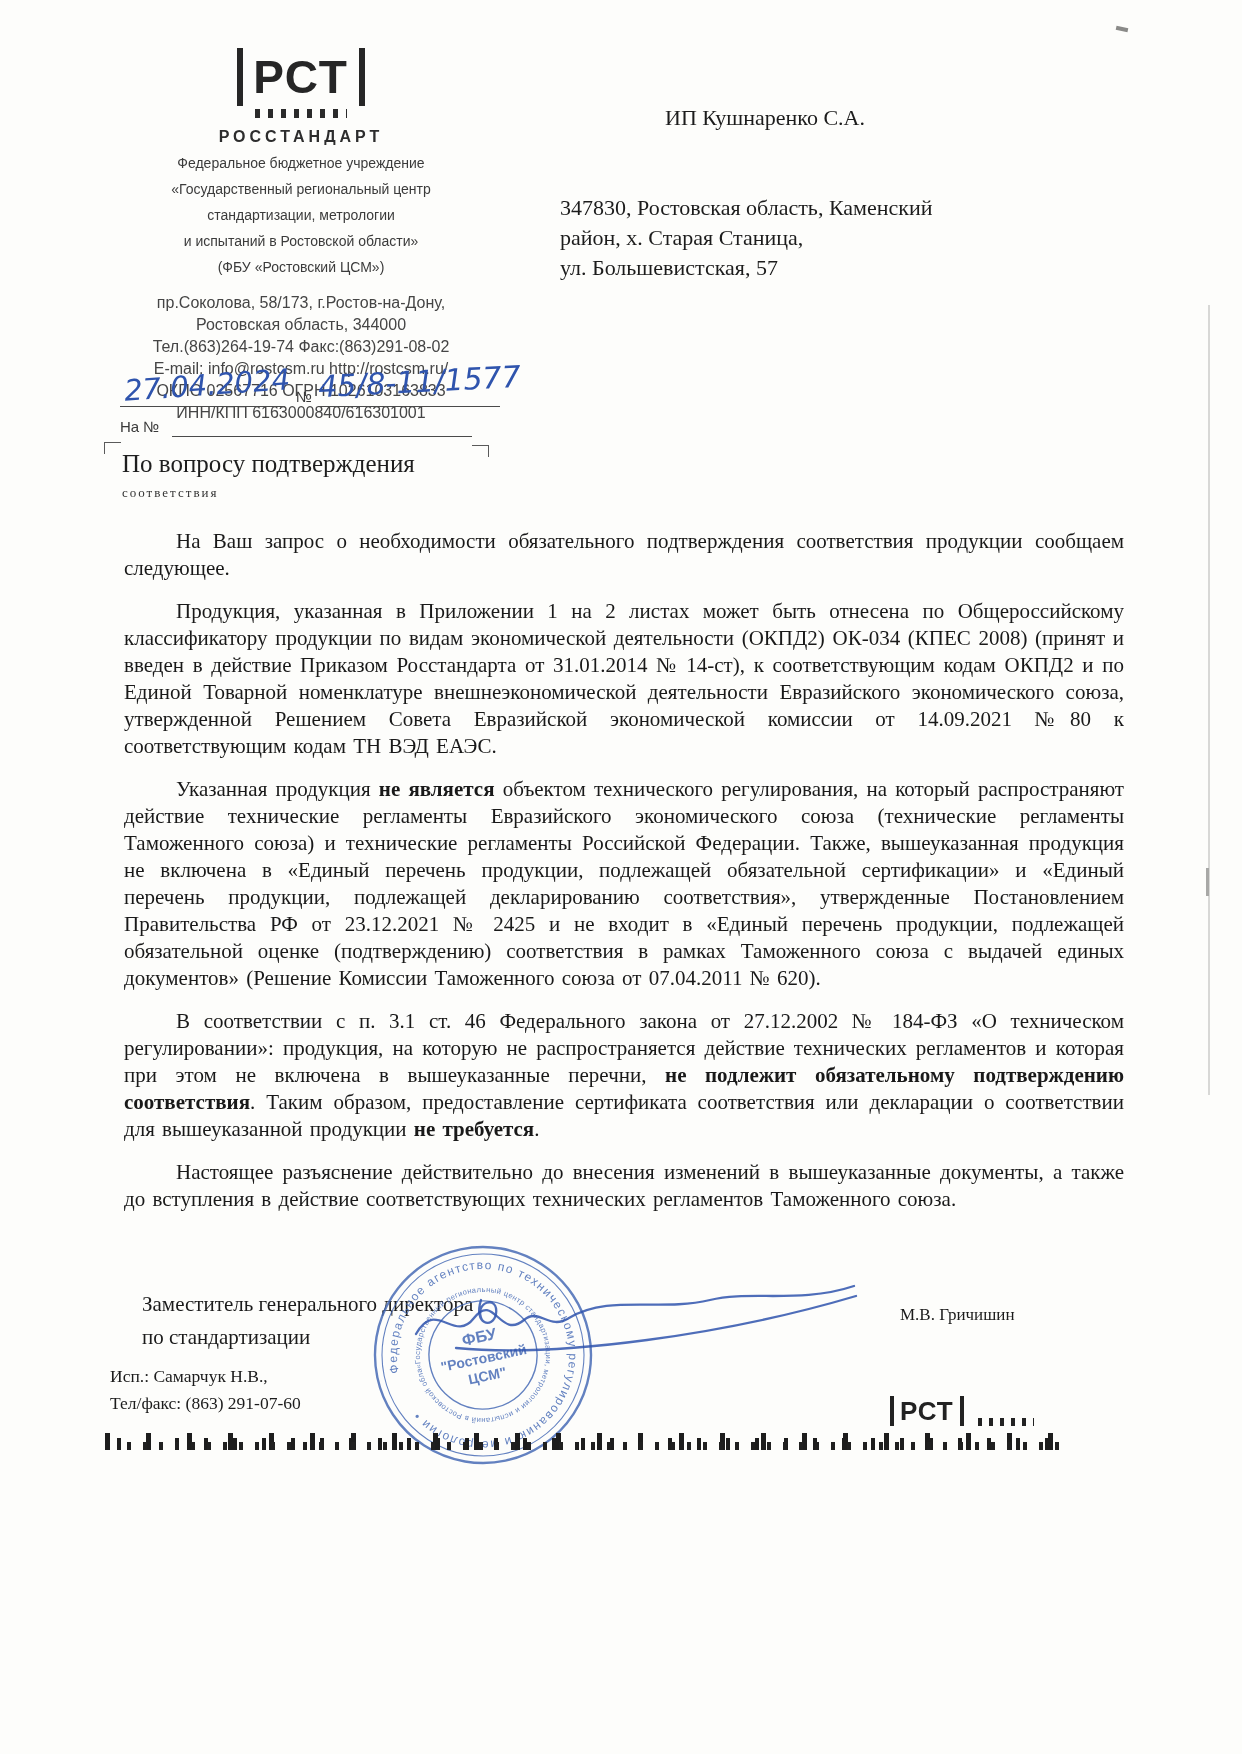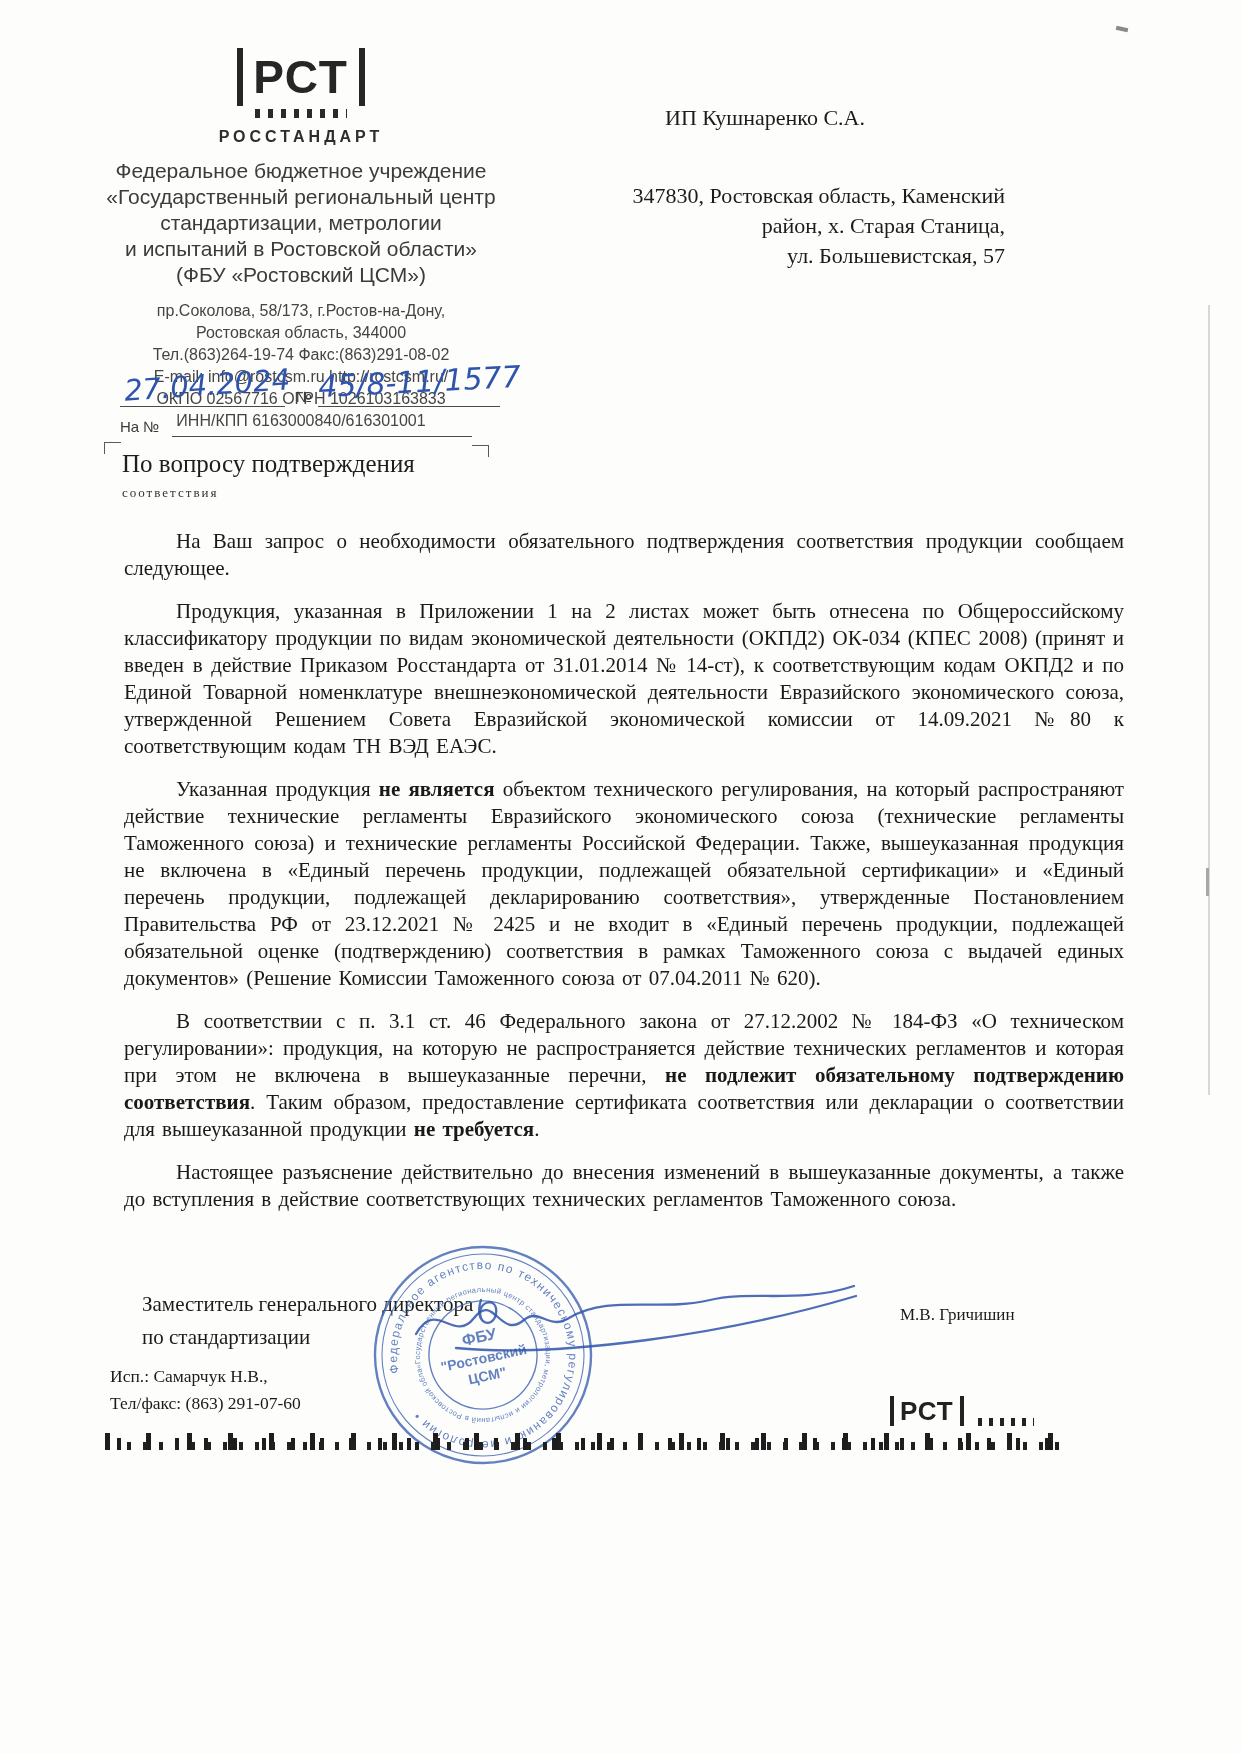--- a/index.html
+++ b/index.html
@@ -11,40 +11,40 @@
 
   
   .org-block { position:absolute; left:85px; top:48px; width:432px; text-align:center;
                font-family:"Liberation Sans", sans-serif; color:#3a3a3a; }
   .logo { display:flex; justify-content:center; align-items:center; gap:10px; }
   .logo-bar { width:6px; height:58px; background:#262626; }
   .logo-letters { font-size:46px; font-weight:800; letter-spacing:2px; color:#262626; line-height:1; }
   .logo-dashes { width:92px; height:9px; margin:3px auto 0;
                  background:repeating-linear-gradient(90deg,#2a2a2a 0 5px,transparent 5px 13px); }
   .brand { margin-top:10px; font-size:16px; font-weight:700; letter-spacing:4px; color:#2d2d2d; }
-  .org-name { margin-top:12px; font-size:21px; line-height:26px; font-weight:500; color:#3b3b3b; }
+  .org-name { margin-top:4px; font-size:14px; line-height:26px; font-weight:500; color:#3b3b3b; }
   .org-contacts { margin-top:12px; font-size:16px; line-height:22px; color:#454545; }
 
   
   .ref-line { position:absolute; left:120px; top:368px; width:390px; height:56px; }
   .hw { font-family:"DejaVu Sans", sans-serif; font-style:italic; color:#2f54ad; white-space:nowrap; }
   .hw-date { position:absolute; left:4px; top:0; font-size:29px; transform:rotate(-4deg); }
   .u { position:absolute; border-bottom:1.6px solid #4a4a4a; height:0; }
   .u-date { left:0; top:38px; width:165px; }
   .no-label { position:absolute; left:176px; top:20px; font-family:"Liberation Sans",sans-serif; font-size:15px; color:#3a3a3a; }
   .hw-num { position:absolute; left:198px; top:-4px; font-size:30px; transform:rotate(-3deg); }
   .u-num { left:198px; top:38px; width:182px; }
   .na-line { position:absolute; left:120px; top:418px; width:360px; }
   .na-label { font-family:"Liberation Sans",sans-serif; font-size:15px; color:#3a3a3a; }
   .u-na { left:52px; top:18px; width:300px; }
 
   
   .recipient { position:absolute; left:560px; top:103px; width:445px; font-size:22px; line-height:30px; color:#1c1c1c; }
   .rec-name { padding-left:105px; }
-  .rec-addr { margin-top:48px; text-align:right; }
+  .rec-addr { margin-top:60px; text-align:left; }
 
   
   .corner { position:absolute; width:16px; height:11px; }
   .corner-left { left:104px; top:442px; border-left:1.8px solid #5a5a5a; border-top:1.8px solid #5a5a5a; }
   .corner-right { left:472px; top:445px; border-right:1.8px solid #5a5a5a; border-top:1.8px solid #5a5a5a; }
   .subject { position:absolute; left:122px; top:450px; }
   .subj1 { font-size:25px; color:#1e1e1e; }
   .subj2 { margin-top:7px; font-size:13px; letter-spacing:2px; color:#333; }
 
   

